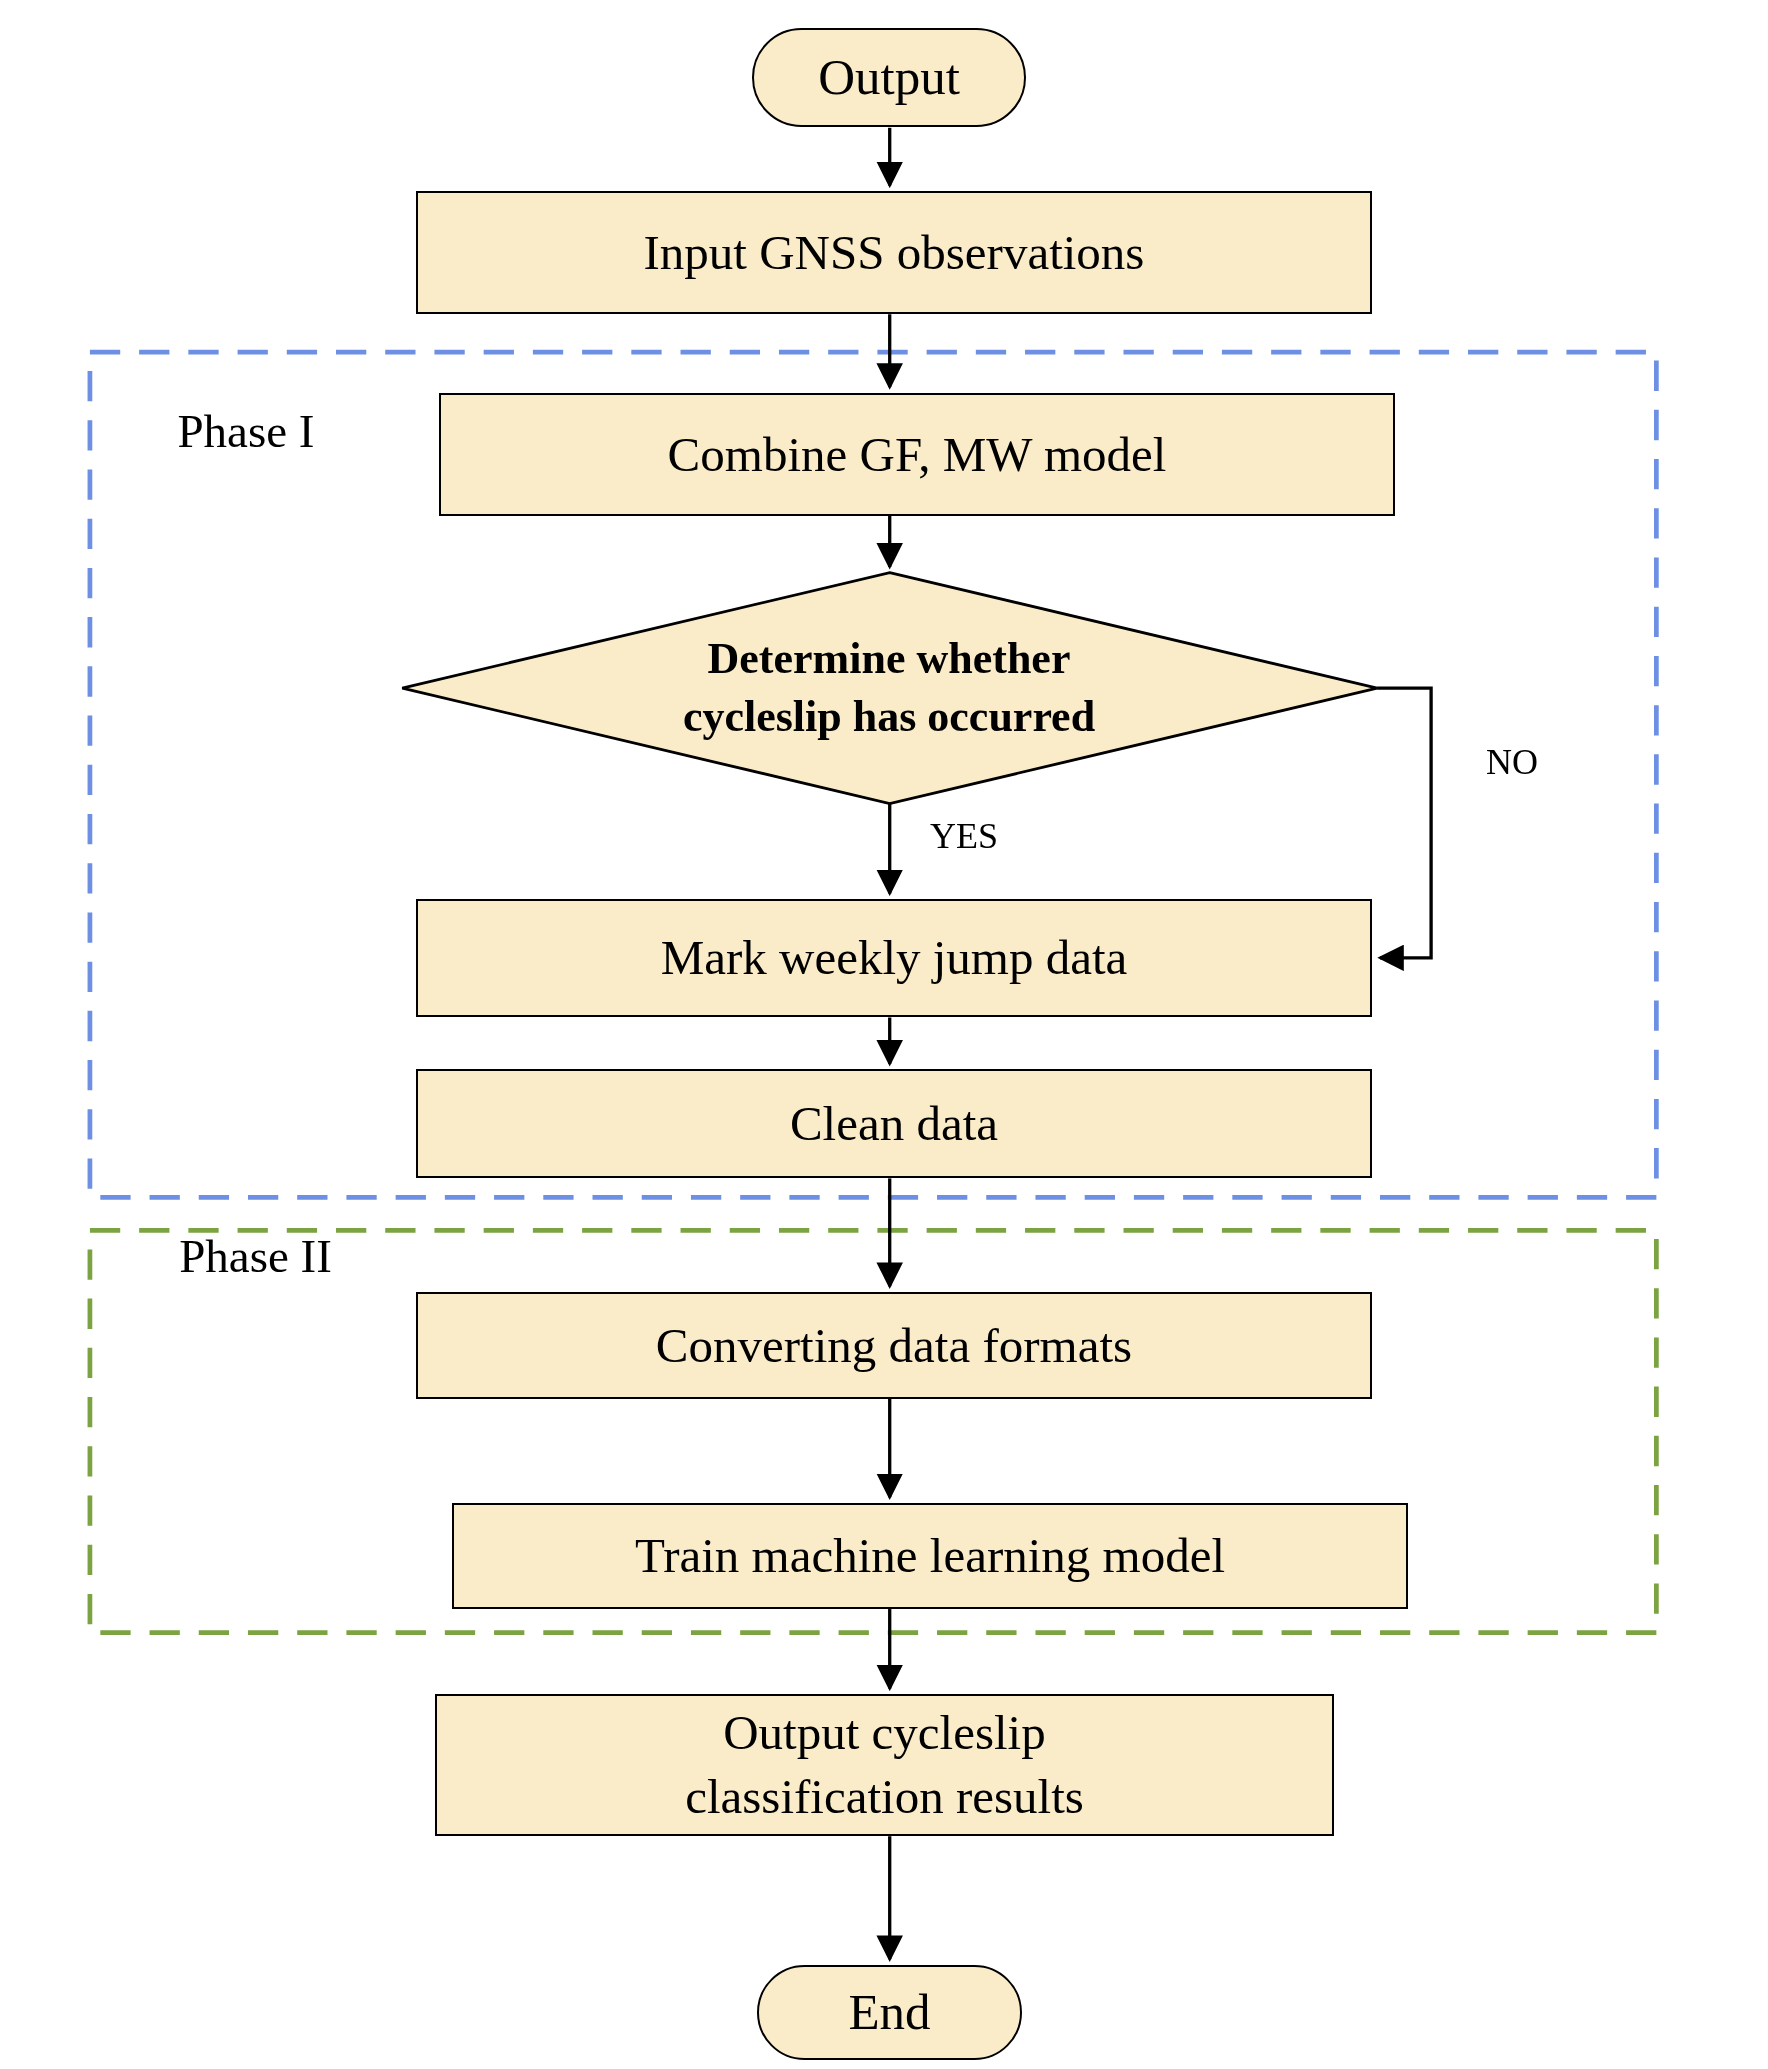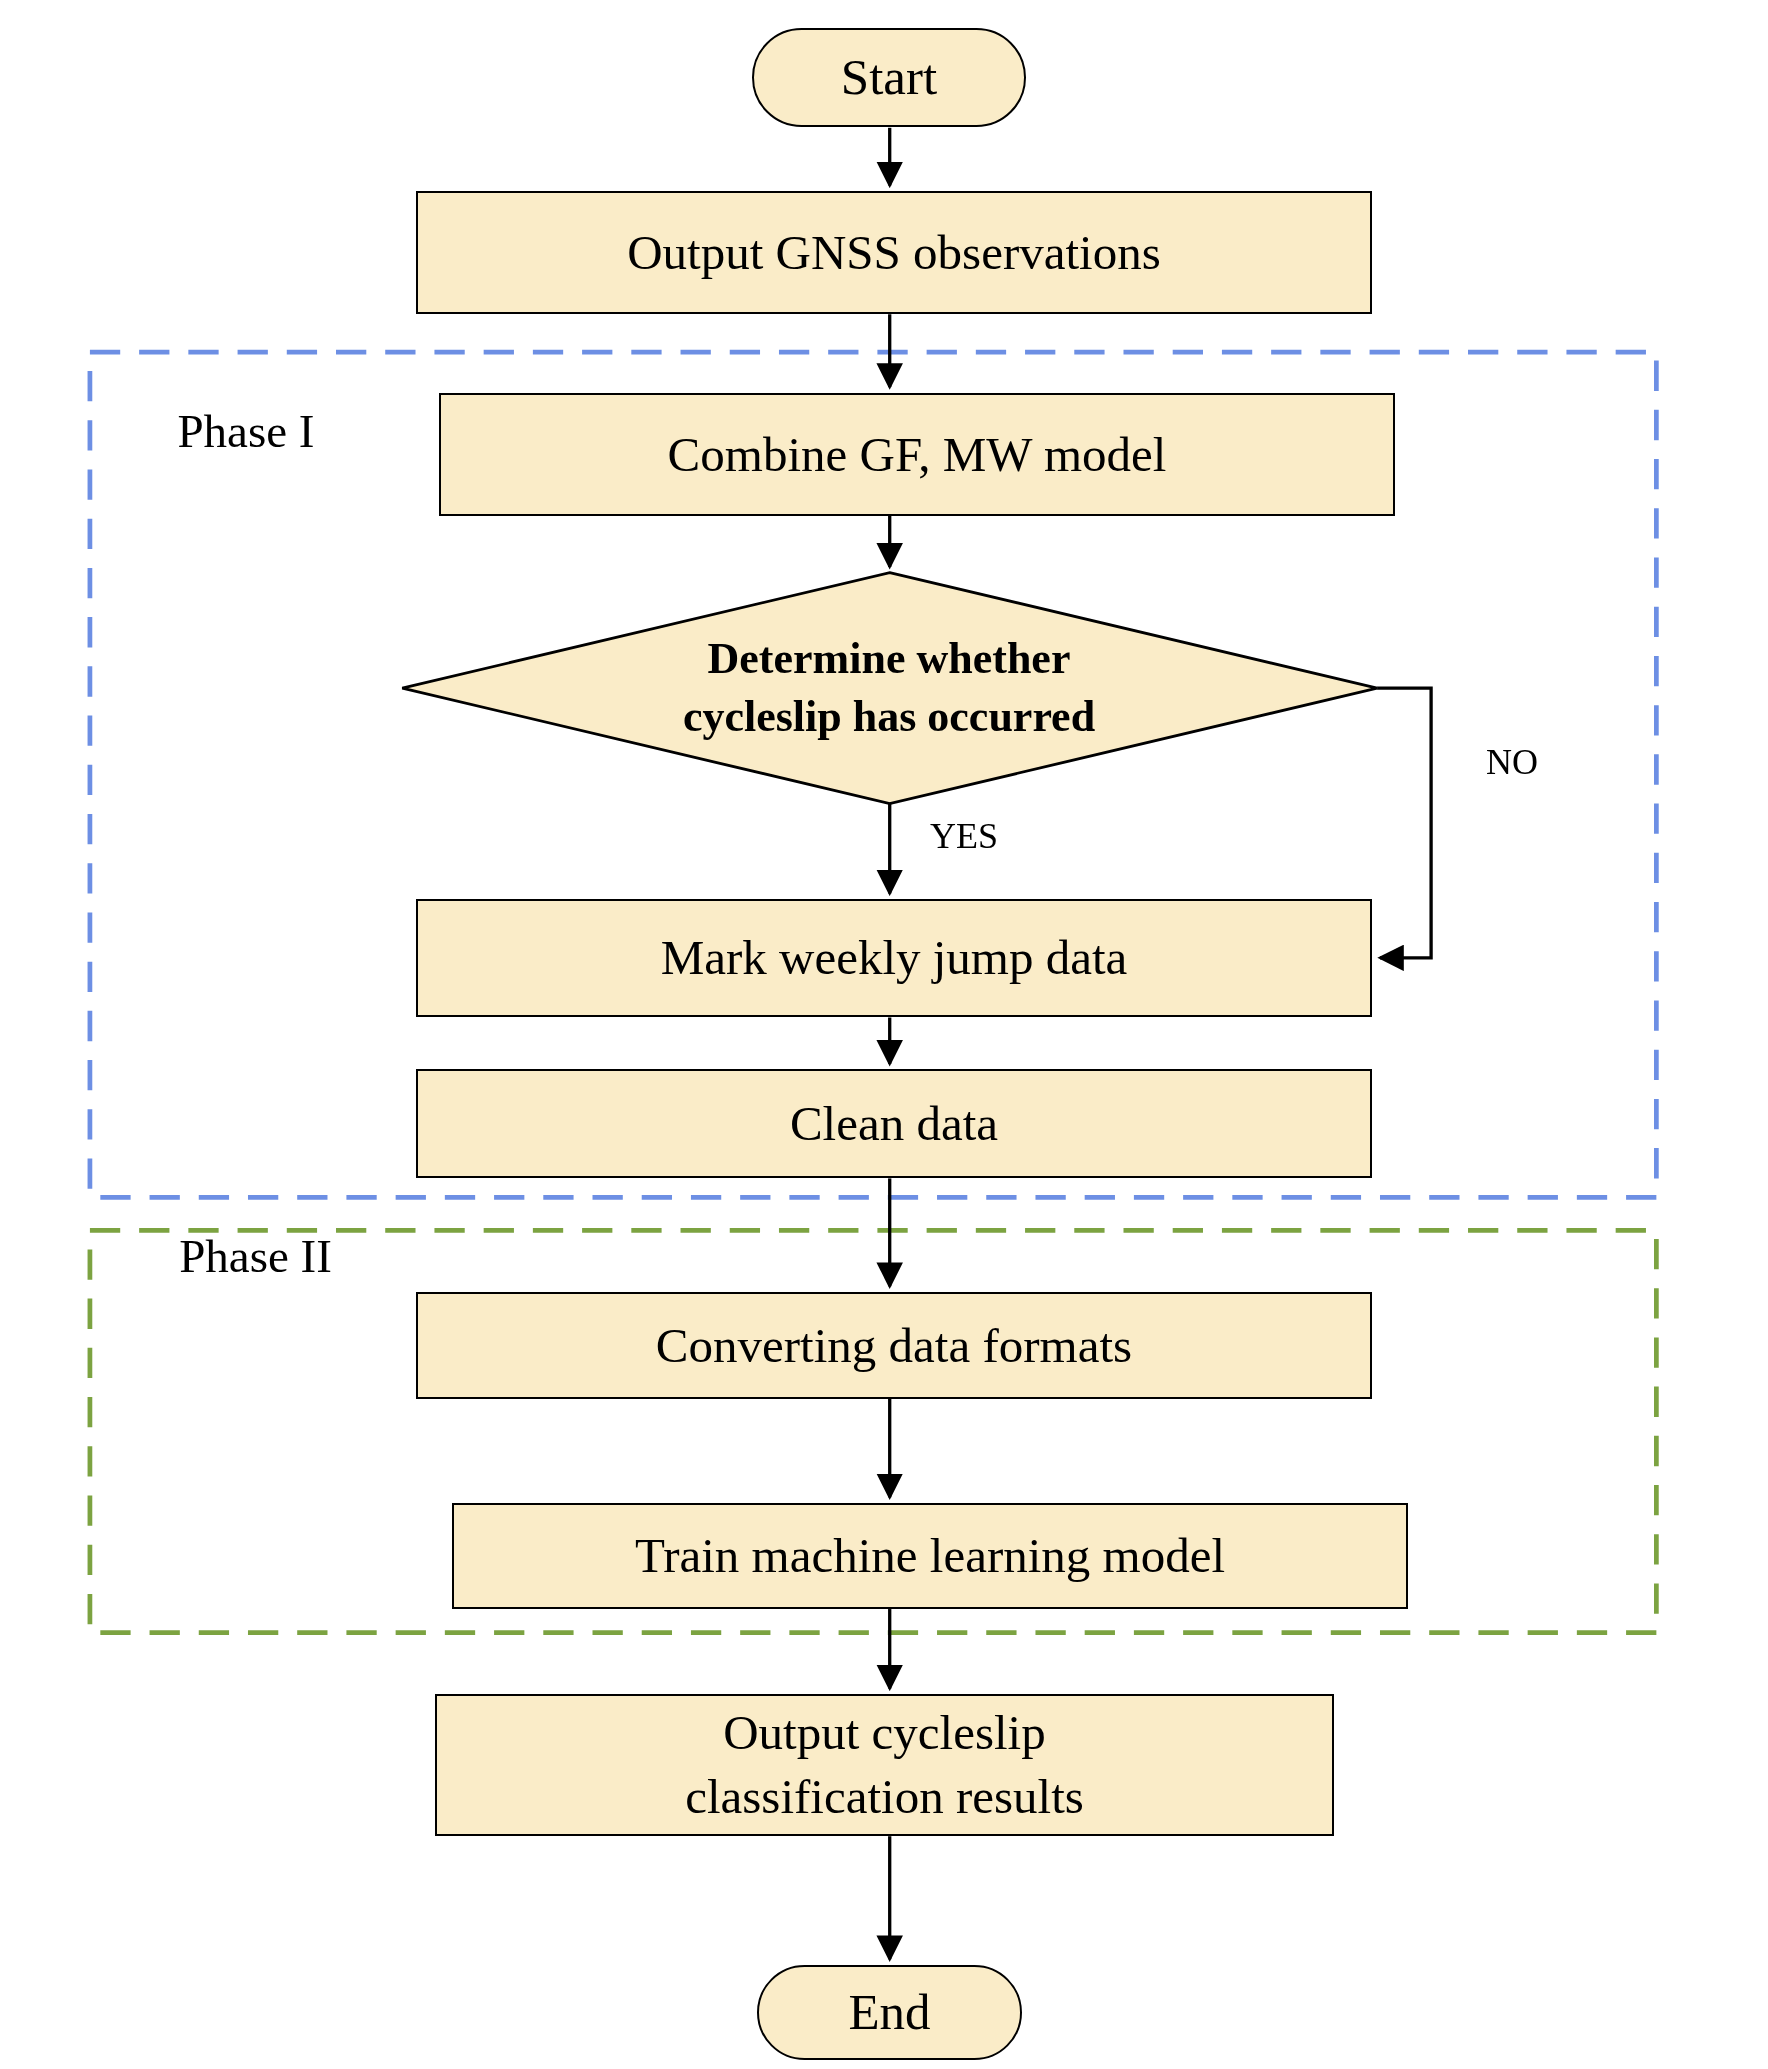--- a/index.html
+++ b/index.html
@@ -93,23 +93,23 @@
     <line class="edge" x1="940" y1="545" x2="940" y2="599" marker-end="url(#arrow)"></line>
     <line class="edge" x1="940" y1="849" x2="940" y2="944" marker-end="url(#arrow)"></line>
     <polyline class="edge" points="1455,727 1512,727 1512,1012 1458,1012" marker-end="url(#arrow)"></polyline>
     <line class="edge" x1="940" y1="1075" x2="940" y2="1124" marker-end="url(#arrow)"></line>
     <line class="edge" x1="940" y1="1245" x2="940" y2="1359" marker-end="url(#arrow)"></line>
     <line class="edge" x1="940" y1="1478" x2="940" y2="1582" marker-end="url(#arrow)"></line>
     <line class="edge" x1="940" y1="1700" x2="940" y2="1784" marker-end="url(#arrow)"></line>
     <line class="edge" x1="940" y1="1940" x2="940" y2="2070" marker-end="url(#arrow)"></line>
   </svg>
 
-  <div class="node stadium" style="left:752px; top:28px; width:274px; height:99px;">Start</div>
+  <div class="node stadium" style="left:752px; top:28px; width:274px; height:99px;">Output</div>
 
-  <div class="node" style="left:416px; top:191px; width:956px; height:123px;">Output GNSS observations</div>
+  <div class="node" style="left:416px; top:191px; width:956px; height:123px;">Input GNSS observations</div>
 
   <div class="node" style="left:416px; top:393px; width:956px; height:123px;margin-left:23px;">Combine GF, MW model</div>
 
   <div class="overlay-label diamond-text" style="left:558px; top:626px; width:662px; height:123px;font-weight:bold;">Determine whether
 cycleslip has occurred</div>
 
   <div class="node" style="left:416px; top:899px; width:956px; height:118px;text-align:center;">Mark weekly jump data</div>
 
   <div class="node" style="left:416px; top:1069px; width:956px; height:109px;">Clean data</div>
 

